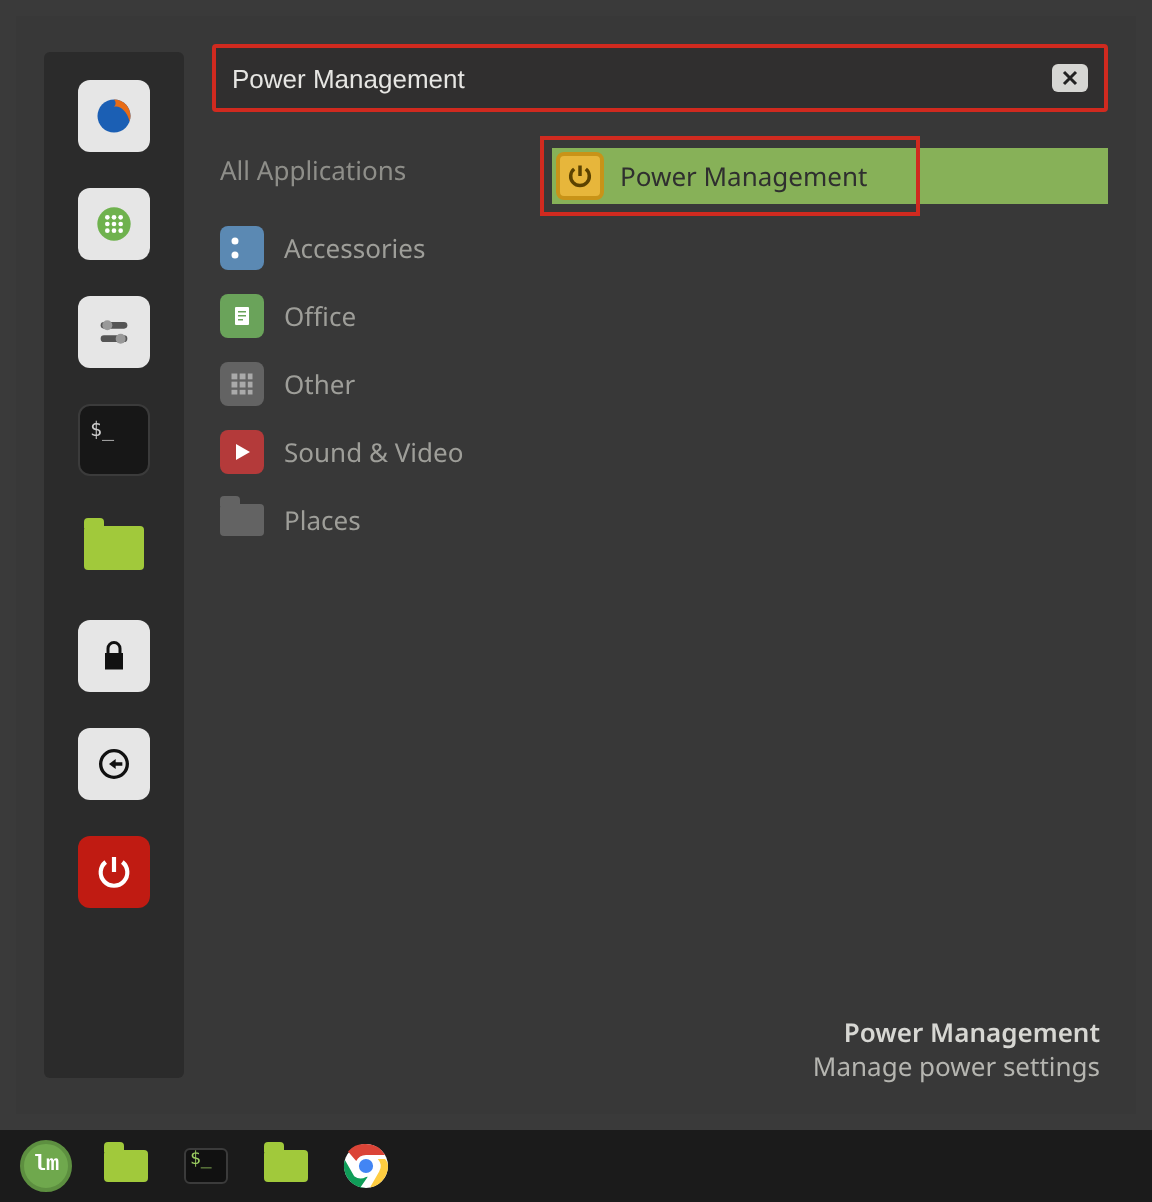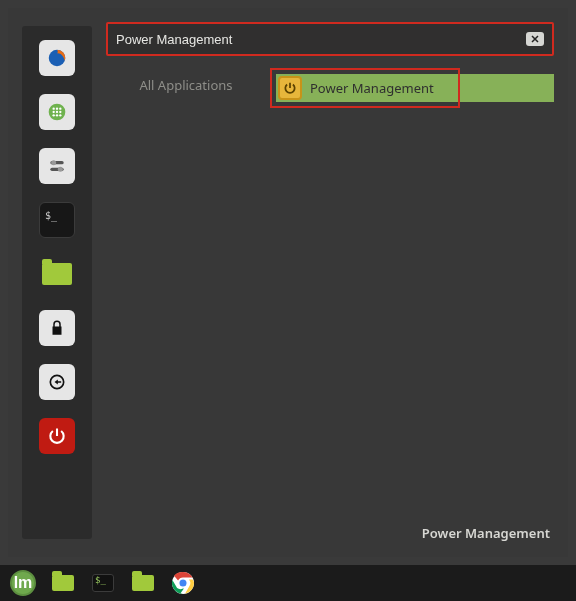--- a/index.html
+++ b/index.html
@@ -61,21 +61,20 @@
     border-radius: 3px 3px 3px 3px;
     position: relative;
     display:flex;align-items:center;justify-content:center;
   }
   .clear-btn svg { width:10px;height:10px; }
   .columns {
     display: flex;
     margin-top: 14px;
     flex: 1;
     align-items: flex-start;
-    text-align: center;
   }
   .categories {
     width: 160px;
     display: flex; flex-direction: column;
     gap: 2px;
   }
   .cat-header {
     color: #8e8e89;
     font-size: 13px;
     padding: 6px 4px 12px 4px;
@@ -224,48 +223,98 @@
         <svg viewBox="0 0 10 10">
             <path d="M2 2l6 6M8 2l-6 6" stroke="#222" stroke-width="1.5"></path>
           </svg>
       </div>
     </div>
 
     <div class="columns">
       <div class="categories">
         <div class="cat-header">All Applications</div>
 
+        <div class="cat-item">
+          <div class="cat-icon" style="background:#5b89b3">
+              <svg width="14" height="14" viewBox="0 0 24 24" fill="#fff">
+                <path d="M9 6a3 3 0 11-6 0 3 3 0 016 0zm0 12a3 3 0 11-6 0 3 3 0 016 0zM8 8l13 10M8 16L21 6"></path>
+              </svg>
+            </div>
+          <span>Accessories</span>
+        </div>
+        <div class="cat-item">
+          <div class="cat-icon" style="background:#6aa35a">
+              <svg width="12" height="14" viewBox="0 0 24 24" fill="#fff">
+                <rect x="5" y="3" width="14" height="18" rx="1"></rect>
+                <rect x="8" y="7" width="8" height="1.5" fill="#6aa35a"></rect>
+                <rect x="8" y="11" width="8" height="1.5" fill="#6aa35a"></rect>
+                <rect x="8" y="15" width="5" height="1.5" fill="#6aa35a"></rect>
+              </svg>
+            </div>
+          <span>Office</span>
+        </div>
+        <div class="cat-item">
+          <div class="cat-icon" style="background:#636363">
+              <svg width="14" height="14" viewBox="0 0 24 24" fill="#aaa">
+                <rect x="3" y="3" width="5" height="5"></rect>
+                <rect x="10" y="3" width="5" height="5"></rect>
+                <rect x="17" y="3" width="4" height="5"></rect>
+                <rect x="3" y="10" width="5" height="5"></rect>
+                <rect x="10" y="10" width="5" height="5"></rect>
+                <rect x="17" y="10" width="4" height="5"></rect>
+                <rect x="3" y="17" width="5" height="4"></rect>
+                <rect x="10" y="17" width="5" height="4"></rect>
+                <rect x="17" y="17" width="4" height="4"></rect>
+              </svg>
+            </div>
+          <span>Other</span>
+        </div>
+        <div class="cat-item">
+          <div class="cat-icon" style="background:#b43a3a">
+              <svg width="12" height="12" viewBox="0 0 24 24" fill="#fff">
+                <path d="M6 4l14 8-14 8z"></path>
+              </svg>
+            </div>
+          <span>Sound &amp; Video</span>
+        </div>
+        <div class="cat-item">
+          <div class="cat-icon">
+              <span class="folder-shape" style="color:#636363"></span>
+            </div>
+          <span>Places</span>
+        </div>
       </div>
 
       <div class="results">
         <div class="result-row">
           <div class="result-bg"></div>
           <div class="result-box">
             <div class="result-icon">
               <svg width="14" height="14" viewBox="0 0 24 24" fill="none" stroke="#5b4200" stroke-width="3">
                   <path d="M12 3v9"></path>
                   <path d="M7 6a8 8 0 1010 0"></path>
                 </svg>
             </div>
             <span class="result-label">Power Management</span>
           </div>
         </div>
       </div>
     </div>
 
     <div class="footer">
       <div class="title">Power Management</div>
+      <div class="desc">Manage power settings</div>
     </div>
   </div>
 </div>
 
 <div class="taskbar">
   <div class="task-item">
     <div class="mint-logo">
-      <span style="color:#fff;font-weight:700;font-size:16px;font-family:Liberation Sans, sans-serif">lm</span>
+      <span style="color:#fff;font-weight:700;font-size:11px;font-family:Liberation Mono, monospace">lm</span>
     </div>
   </div>
   <div class="task-item">
     <span class="folder-shape" style="color:#a1c93b"></span>
   </div>
   <div class="task-item">
     <div class="terminal-shape">$_</div>
   </div>
   <div class="task-item">
     <span class="folder-shape" style="color:#a1c93b"></span>

